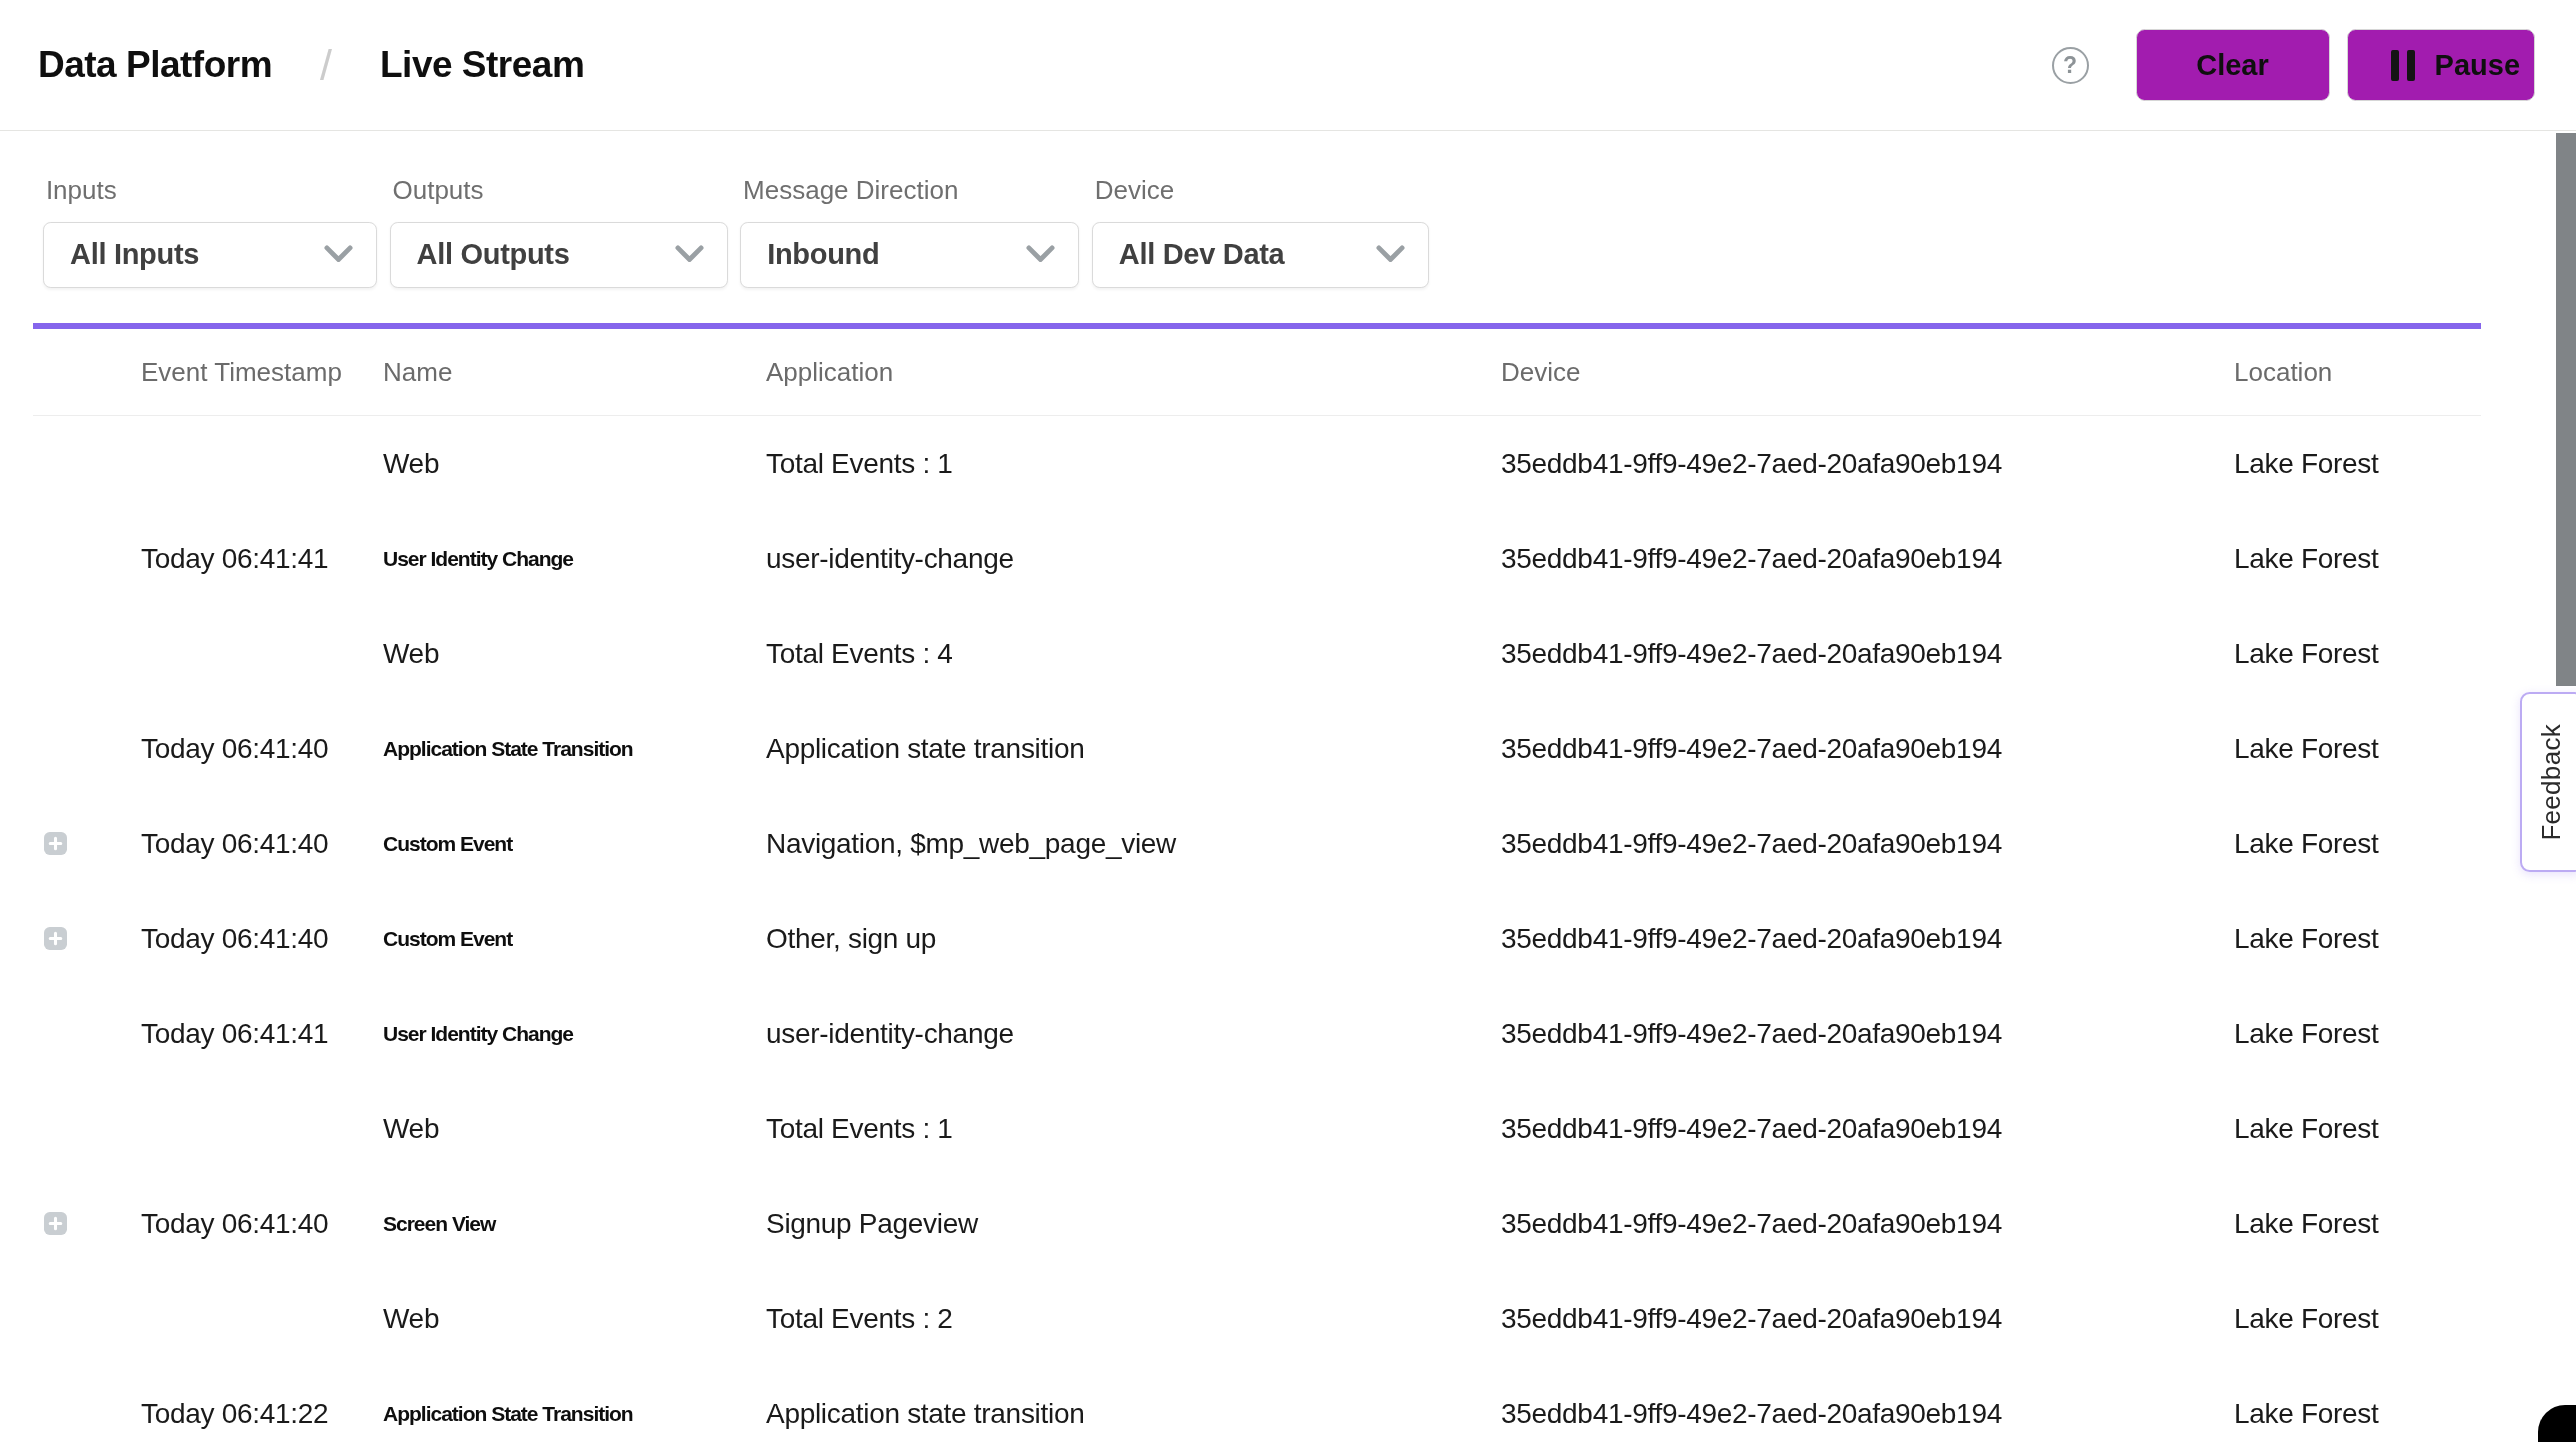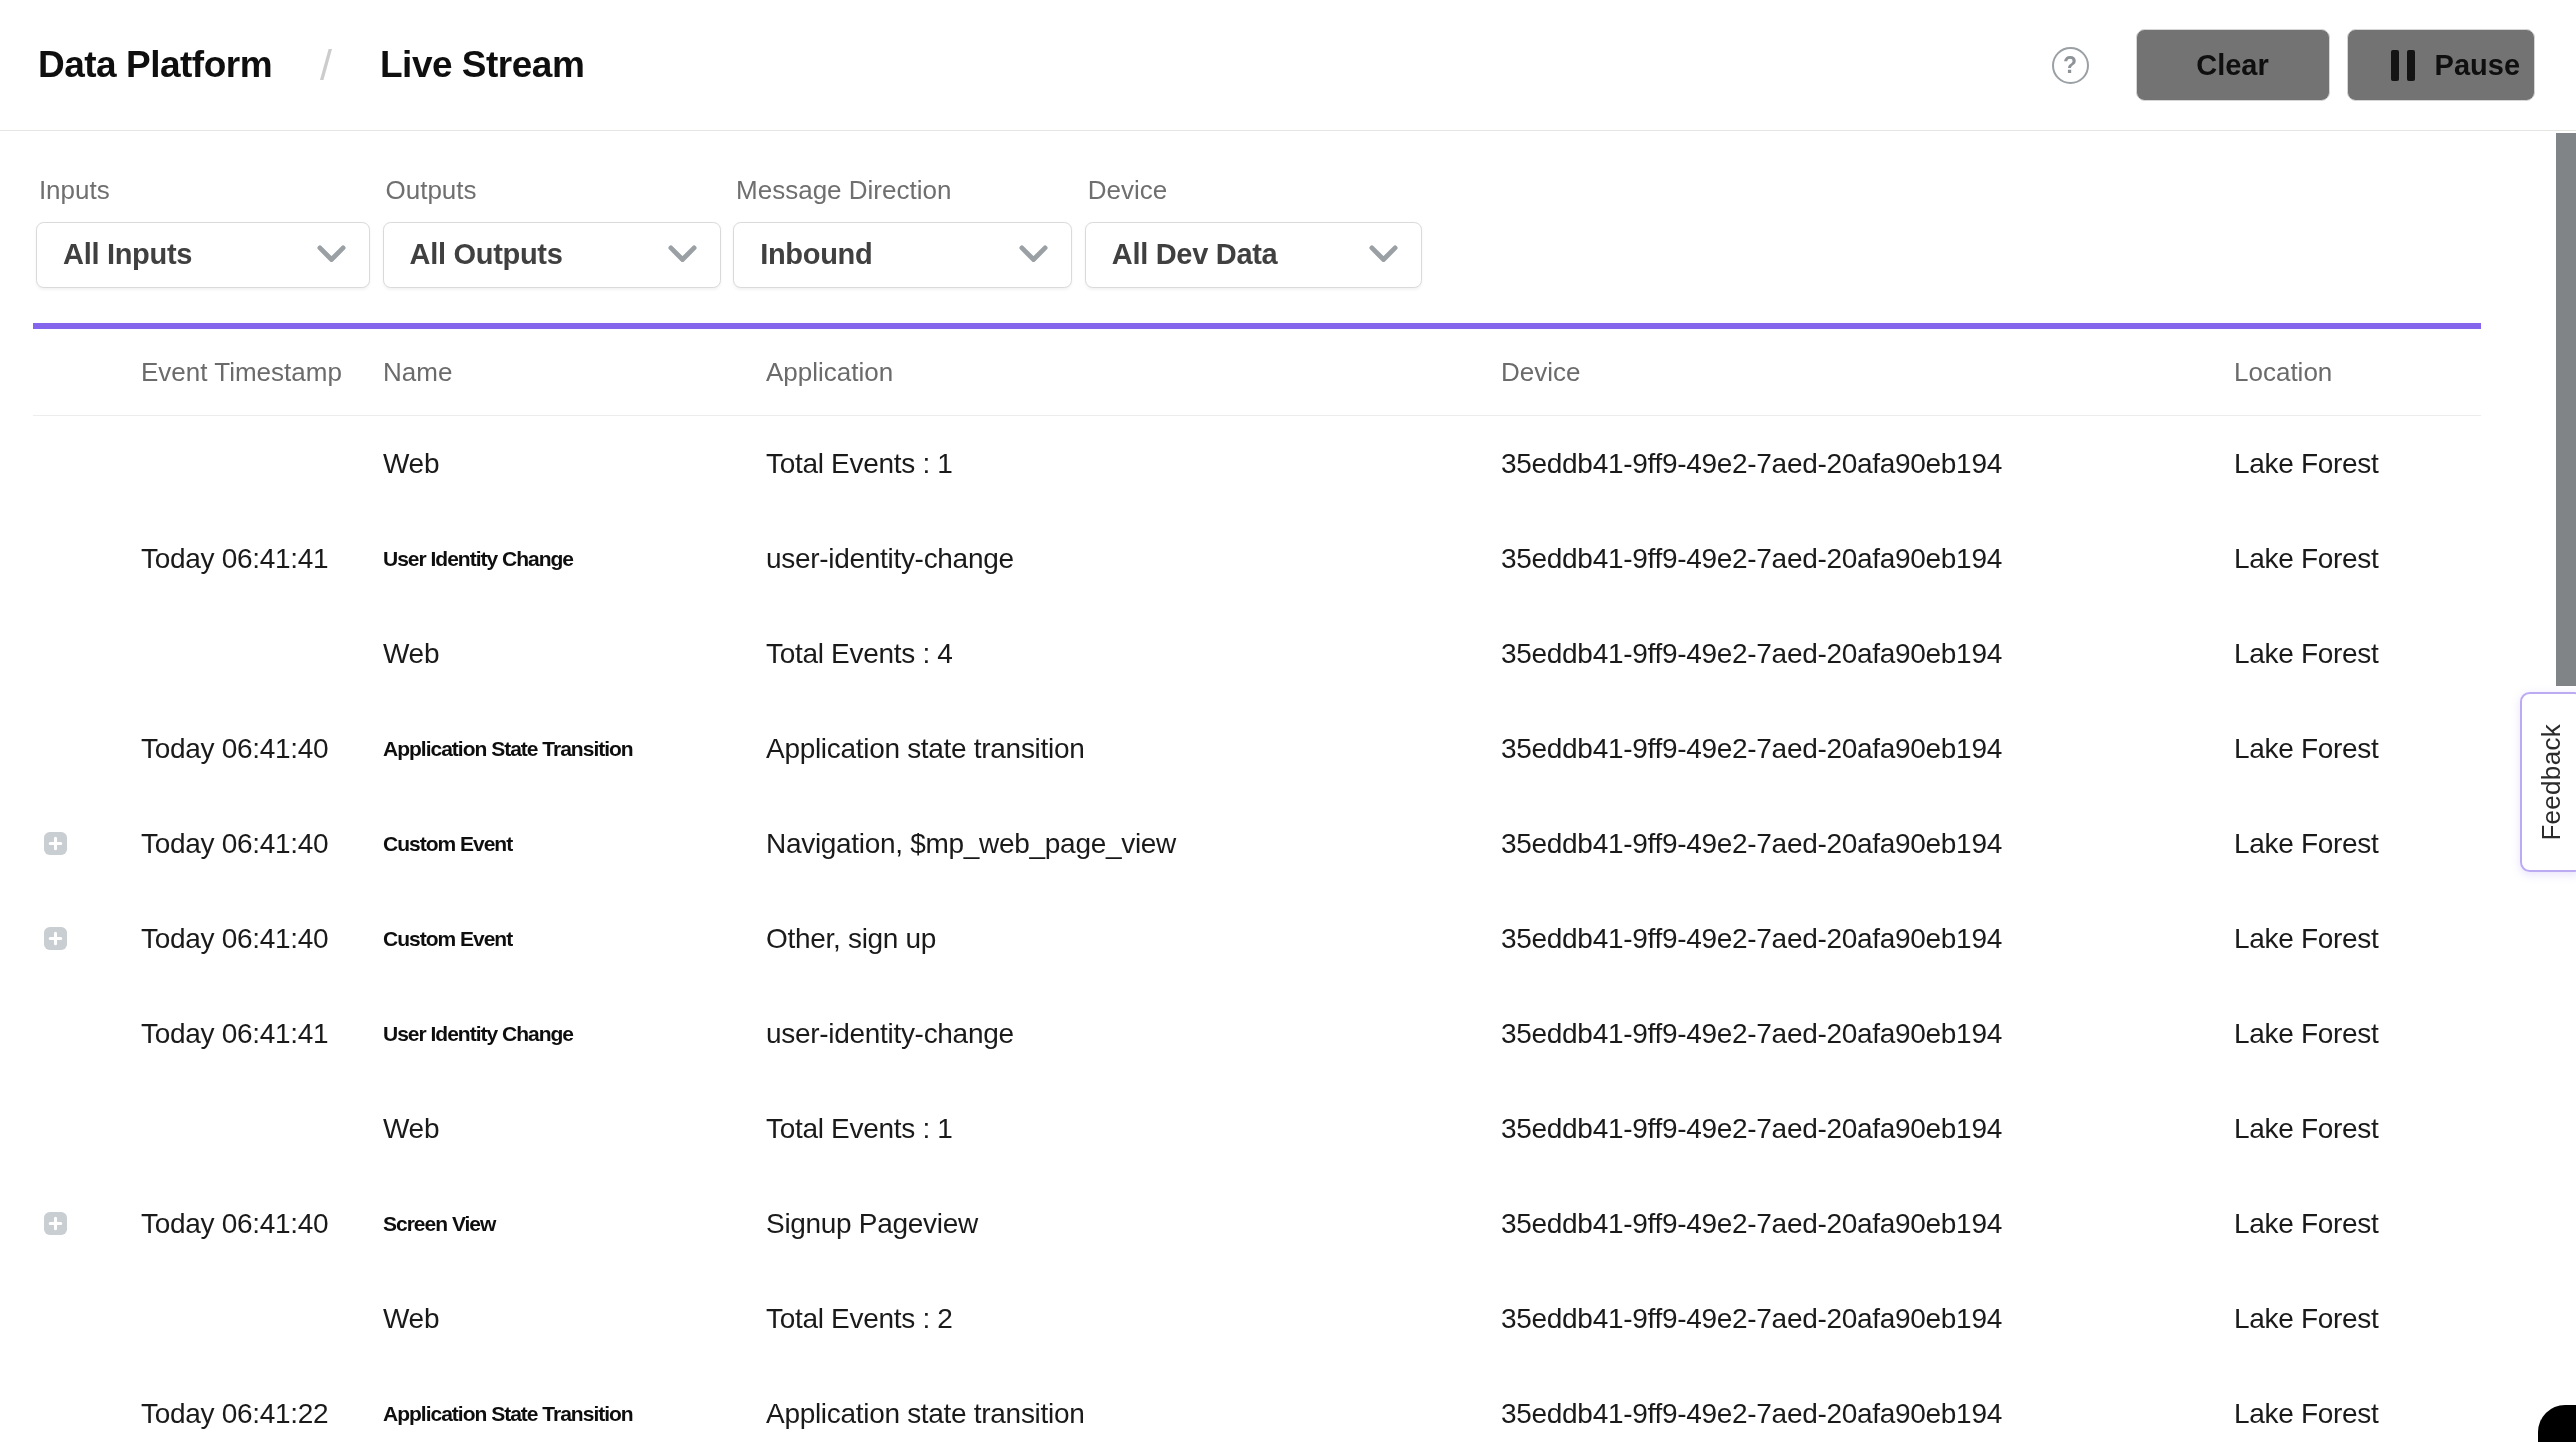--- a/index.html
+++ b/index.html
@@ -30,34 +30,34 @@
   }
   .header-actions { margin-left: auto; display: flex; align-items: center; }
   .help-icon {
     width: 37px; height: 37px; border-radius: 50%;
     border: 2.9px solid #9aa0a4; color: #8d9397;
     font-size: 23px; font-weight: 700;
     display: flex; align-items: center; justify-content: center;
     margin-right: 47px; cursor: pointer;
   }
   .btn {
-    height: 72px; background: #737373;
+    height: 72px; background: #a21caf;
     border: 1.9px solid #d6d6d6; border-radius: 8.7px;
     font-family: "Liberation Sans", sans-serif;
     font-size: 29px; font-weight: 700; color: #0f0f0f;
     display: flex; align-items: center; justify-content: center;
     cursor: pointer;
   }
   .btn-clear { width: 194px; margin-right: 17.5px; }
   .btn-pause { width: 188px; padding-left: 35px; }
   .pause-bars { display: flex; gap: 8.7px; margin-right: 19.4px; }
   .pause-bars span { width: 7.8px; height: 31px; background: #141414; border-radius: 1.9px; }
 
   
-  .filters-section { padding: 44px 0 0 36px; }
+  .filters-section { padding: 44px 0 0 36px; margin-left: 7px; }
   .filters-row { display: flex; gap: 12.6px; }
   .filter { display: flex; flex-direction: column; }
   .filter-label { font-size: 26px; color: #6f6f6f; margin: 0 0 15.5px 2.9px; }
   .dropdown {
     height: 66px; background: #fff;
     border: 1.9px solid #dadada; border-radius: 7.8px;
     box-shadow: 0 1.9px 2.9px rgba(0,0,0,0.05);
     display: flex; align-items: center; justify-content: space-between;
     padding: 0 23px 0 26px;
     font-size: 29px; font-weight: 700; color: #404040; letter-spacing: -0.3px;

